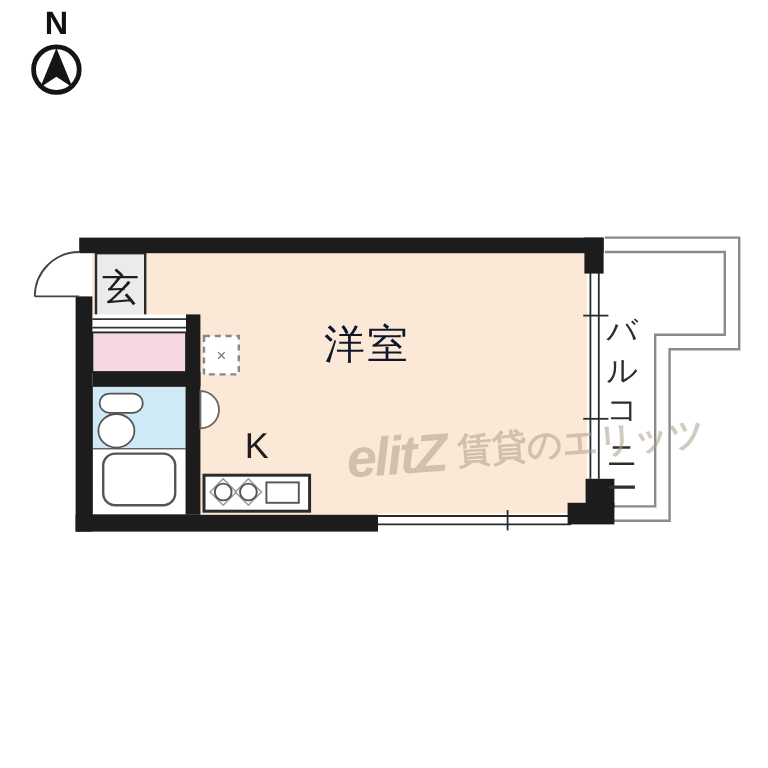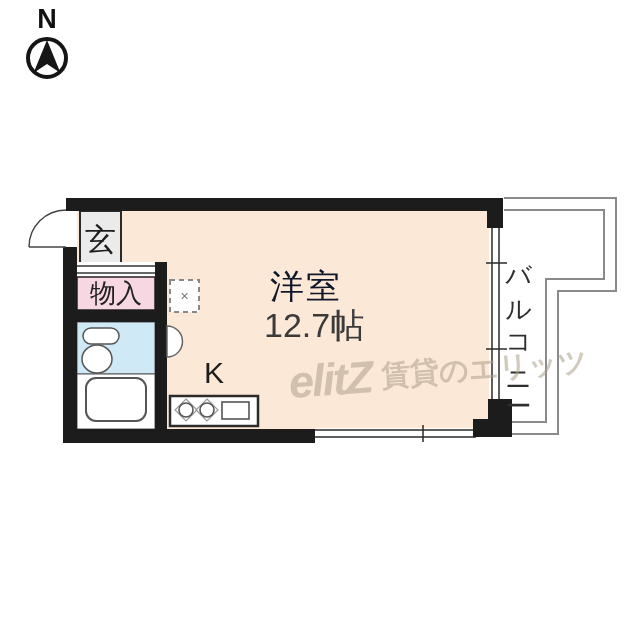--- a/index.html
+++ b/index.html
@@ -98,25 +98,23 @@
     <g fill="none" stroke="#444" stroke-width="1.5">
       <path d="M29,247 A37,37 0 0 1 66,210"></path>
       <line x1="29" y1="247" x2="66" y2="247"></line>
     </g>
 
     <path d="M167,326 A15.5,15.5 0 0 1 167,357 Z" fill="#ffffff" stroke="#666" stroke-width="1.5"></path>
   </svg>
 
   <div class="lbl lbl-n">N</div>
   <div class="lbl lbl-genkan">玄</div>
-  <div class="lbl lbl-storage">物入</div>
   <div class="lbl lbl-washer">×</div>
   <div class="lbl lbl-kitchen">K</div>
   <div class="lbl lbl-room">洋室</div>
-  <div class="lbl lbl-size">12.7帖</div>
   <div class="lbl lbl-balcony">バルコニー</div>
 
   <div class="lbl watermark">
     <span class="wm-logo">elitZ</span>
     <span class="wm-text">賃貸のエリッツ</span>
   </div>
 
 </div>
 
 </body></html>

